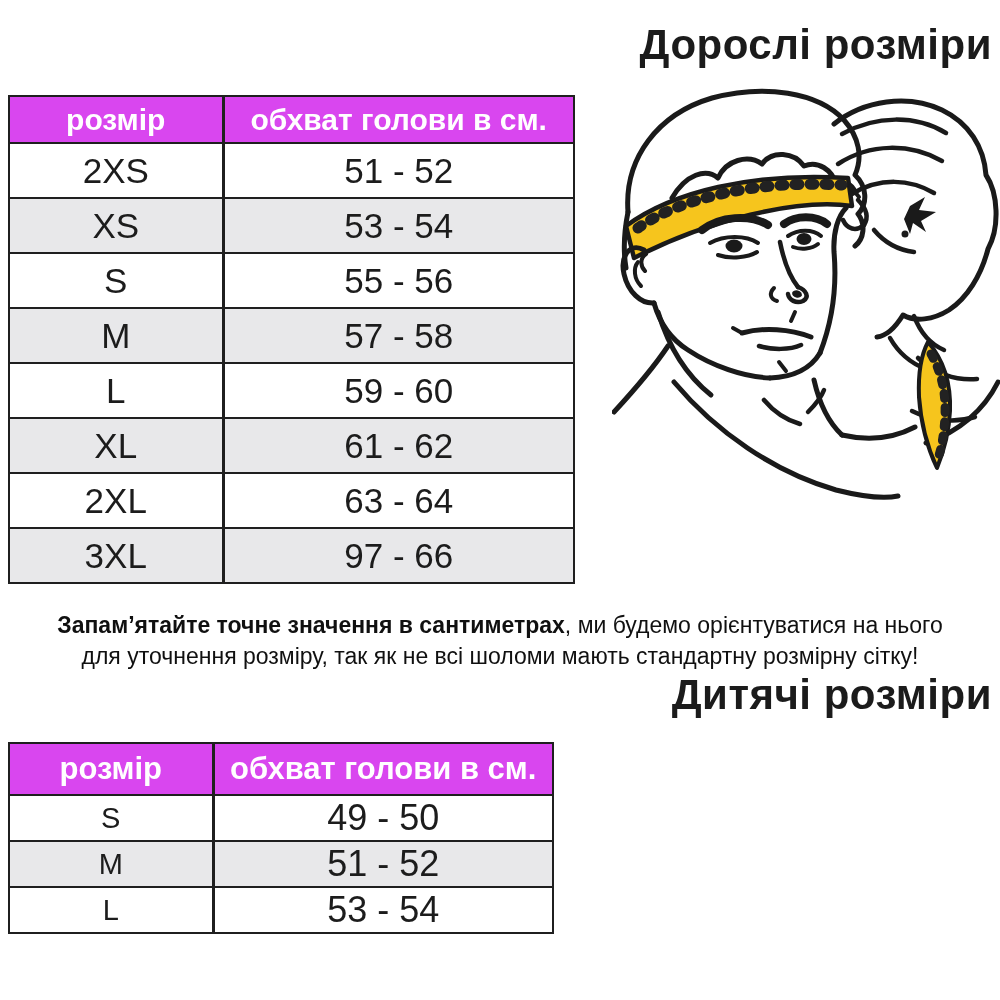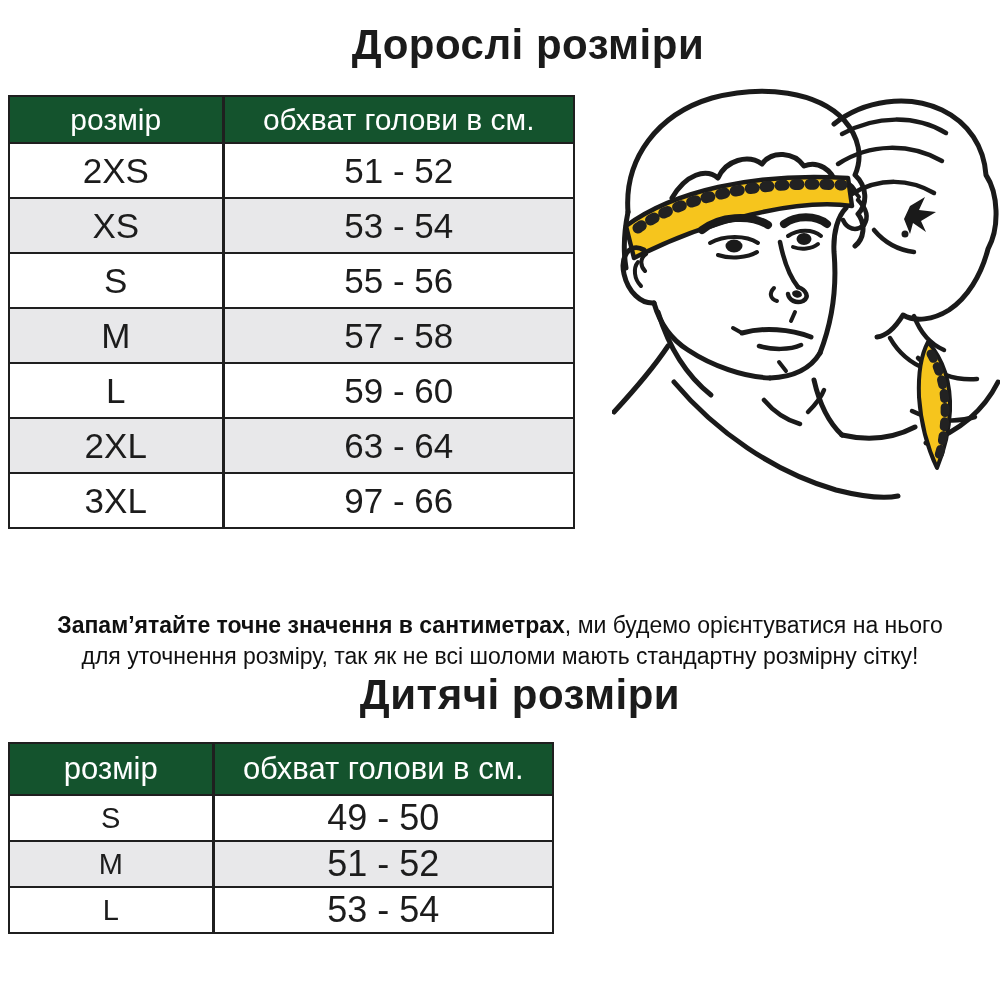--- a/index.html
+++ b/index.html
@@ -2,35 +2,35 @@
 <html lang="uk"><head>
 <meta charset="utf-8">
 <style>
   html,body{margin:0;padding:0;background:#ffffff;}
   .page{
     position:relative;width:1000px;height:1000px;background:#ffffff;overflow:hidden;
     font-family:"Liberation Sans","DejaVu Sans",sans-serif;color:#1c1c1c;
   }
   .big-title{
     position:absolute;left:0;width:992px;box-sizing:border-box;padding-left:64px;
-    text-align:center;font-size:42px;font-weight:bold;line-height:1.1;color:#1b1b1b;
+    text-align:right;font-size:42px;font-weight:bold;line-height:1.1;color:#1b1b1b;
     letter-spacing:0.5px;
   }
   #adult-title{top:22px;}
   #kids-title{top:672px;padding-left:48px;}
 
   table.size-table{
     position:absolute;border-collapse:collapse;table-layout:fixed;
     background:#ffffff;
   }
   table.size-table th, table.size-table td{
     border:2px solid #1f1f1f;text-align:center;vertical-align:middle;padding:0;
   }
   table.size-table th{
-    background:#14532d;color:#ffffff;font-weight:normal;text-align:center;
+    background:#d946ef;color:#ffffff;font-weight:bold;text-align:center;
   }
   table.size-table td{color:#1c1c1c;}
   table.size-table th:first-child, table.size-table td:first-child{border-right-width:3px;}
   table.size-table tbody tr:nth-child(even){background:#e8e8ea;}
 
   #adult-table{left:8px;top:95px;width:565px;}
   #adult-table th{height:45px;font-size:30px;}
   #adult-table td{height:53px;font-size:35px;}
 
   #kids-table{left:8px;top:742px;width:544px;}
@@ -79,20 +79,24 @@
         </tr>
         <tr>
           <td>M</td>
           <td>57 - 58</td>
         </tr>
         <tr>
           <td>L</td>
           <td>59 - 60</td>
         </tr>
         <tr>
+          <td>XL</td>
+          <td>61 - 62</td>
+        </tr>
+        <tr>
           <td>2XL</td>
           <td>63 - 64</td>
         </tr>
         <tr>
           <td>3XL</td>
           <td>97 - 66</td>
         </tr>
       </tbody>
   </table>
 

